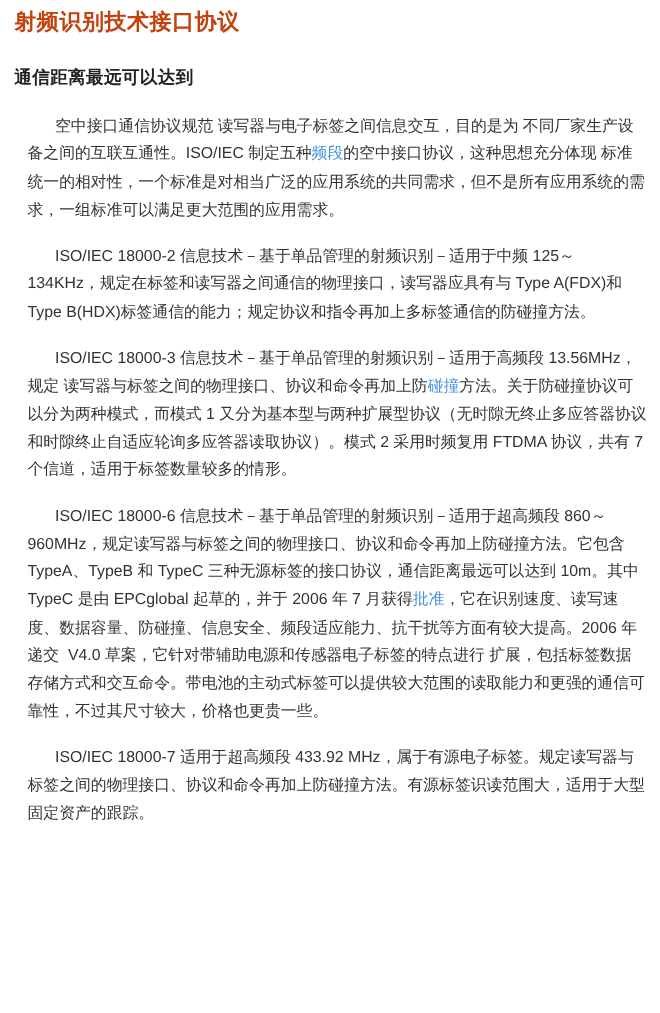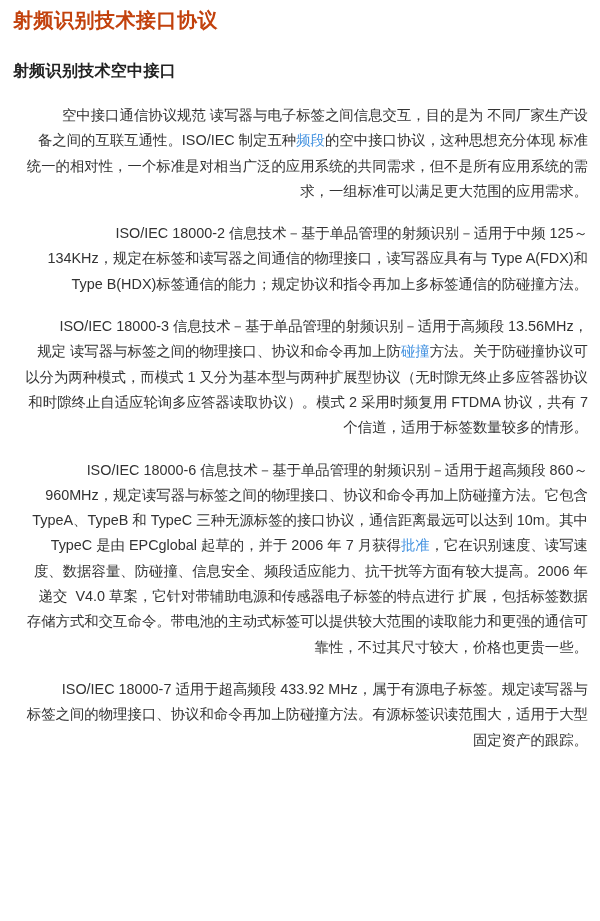--- a/index.html
+++ b/index.html
@@ -30,39 +30,39 @@
     line-height: 22px;
     font-weight: bold;
     color: #222222;
     letter-spacing: 0.3px;
   }
   .paragraphs p {
     margin: 17px 0 0 12px;
     font-size: 14.4px;
     line-height: 25.3px;
     color: #333333;
-    text-align: right;
+    text-align: left;
     text-indent: 25px;
     word-break: break-word;
   }
   .paragraphs p:first-child {
     margin-top: 21px;
   }
   a.lnk {
     color: var(--link-color, #4392e0);
     text-decoration: none;
     cursor: pointer;
   }
 </style>
 </head>
 <body>
 
 <div class="page">
   <h1 class="doc-title">射频识别技术接口协议</h1>
-  <h2 class="section-heading">射频识别技术空中接口</h2>
+  <h2 class="section-heading">通信距离最远可以达到</h2>
   <div class="paragraphs">
       <p><span>空中接口通信协议规范 读写器与电子标签之间信息交互，目的是为 不同厂家生产设备之间的互联互通性。ISO/IEC 制定五种</span><a class="lnk" href="#">频段</a><span>的空中接口协议，这种思想充分体现 标准统一的相对性，一个标准是对相当广泛的应用系统的共同需求，但不是所有应用系统的需求，一组标准可以满足更大范围的应用需求。</span></p>
       <p><span>ISO/IEC 18000-2 信息技术－基于单品管理的射频识别－适用于中频 125～134KHz，规定在标签和读写器之间通信的物理接口，读写器应具有与 Type A(FDX)和 Type B(HDX)标签通信的能力；规定协议和指令再加上多标签通信的防碰撞方法。</span></p>
       <p><span>ISO/IEC 18000-3 信息技术－基于单品管理的射频识别－适用于高频段 13.56MHz，规定 读写器与标签之间的物理接口、协议和命令再加上防</span><a class="lnk" href="#">碰撞</a><span>方法。关于防碰撞协议可以分为两种模式，而模式 1 又分为基本型与两种扩展型协议（无时隙无终止多应答器协议和时隙终止自适应轮询多应答器读取协议）。模式 2 采用时频复用 FTDMA 协议，共有 7 个信道，适用于标签数量较多的情形。</span></p>
       <p><span>ISO/IEC 18000-6 信息技术－基于单品管理的射频识别－适用于超高频段 860～960MHz，规定读写器与标签之间的物理接口、协议和命令再加上防碰撞方法。它包含 TypeA、TypeB 和 TypeC 三种无源标签的接口协议，通信距离最远可以达到 10m。其中 TypeC 是由 EPCglobal 起草的，并于 2006 年 7 月获得</span><a class="lnk" href="#">批准</a><span>，它在识别速度、读写速度、数据容量、防碰撞、信息安全、频段适应能力、抗干扰等方面有较大提高。2006 年递交 &nbsp;V4.0 草案，它针对带辅助电源和传感器电子标签的特点进行 扩展，包括标签数据存储方式和交互命令。带电池的主动式标签可以提供较大范围的读取能力和更强的通信可靠性，不过其尺寸较大，价格也更贵一些。</span></p>
       <p><span>ISO/IEC 18000-7 适用于超高频段 433.92 MHz，属于有源电子标签。规定读写器与标签之间的物理接口、协议和命令再加上防碰撞方法。有源标签识读范围大，适用于大型固定资产的跟踪。</span></p>
     </div>
 </div>
 
 </body></html>

